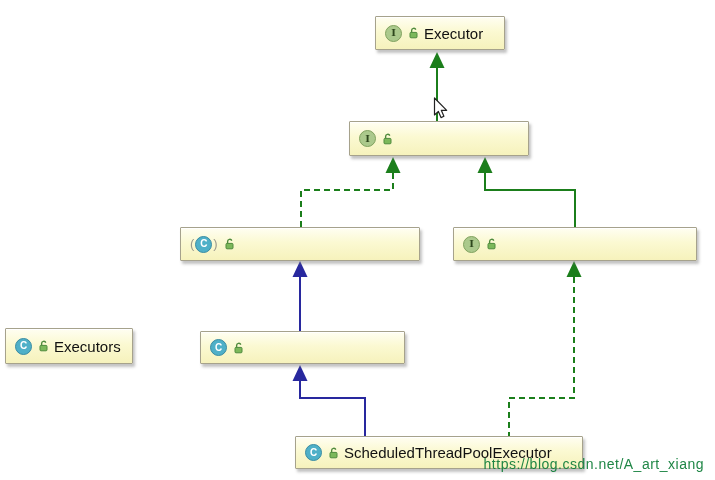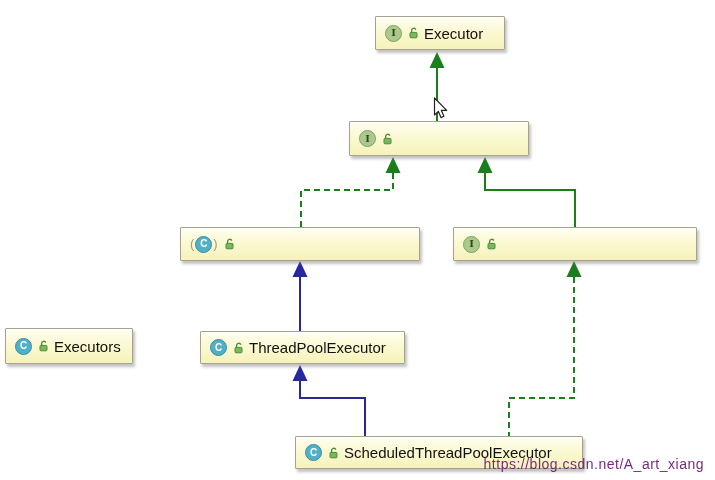--- a/index.html
+++ b/index.html
@@ -22,21 +22,21 @@
     width:15px;height:15px;border-radius:50%;
     font-size:10px;font-weight:bold;line-height:1;
   }
   .badge.interface{background:#abc98c;border:1px solid #81a25f;color:#2e471d;font-family:"DejaVu Serif",serif;}
   .badge.class{background:#4fb0c8;border:1px solid #3a8ca3;color:#ffffff;}
   .abstract-wrap{display:inline-flex;align-items:center;gap:1px;flex:0 0 auto;}
   .abstract-wrap .paren{color:#9a9a8c;font-size:13px;line-height:1;transform:translateY(-1px);}
   .lock{flex:0 0 auto;}
   #watermark{
     position:absolute;z-index:5;right:11px;top:456px;
-    font-size:14px;color:#701a75;opacity:0.95;white-space:nowrap;letter-spacing:0.5px;
+    font-size:14px;color:#15803d;opacity:0.95;white-space:nowrap;letter-spacing:0.5px;
   }
   #cursor{position:absolute;z-index:6;left:433px;top:97px;}
 </style>
 </head>
 <body>
 
 <div id="stage">
 
   <svg id="edges" width="715" height="480" viewBox="0 0 715 480">
       <polyline points="437,68 437,121" fill="none" stroke="#1b7e1b" stroke-width="2"></polyline>
@@ -94,21 +94,20 @@
      <rect x="3" y="5.4" width="7" height="5.4" rx="1" fill="#7cb85a" stroke="#4e8a3c" stroke-width="1"></rect>
    </svg>
         <span class="label">Executors</span>
       </div>
       <div class="node" style="left: 200px; top: 331px; width: 205px; height: 33px;">
         <span class="badge class">C</span>
         <svg class="lock" width="12" height="12" viewBox="0 0 12 12">
      <path d="M4.6,5.6 V3.6 A2.2,2.2 0 0 1 8.8,2.6" fill="none" stroke="#4e8a3c" stroke-width="1.4"></path>
      <rect x="3" y="5.4" width="7" height="5.4" rx="1" fill="#7cb85a" stroke="#4e8a3c" stroke-width="1"></rect>
    </svg>
-        <span class="label">ThreadPoolExecutor</span>
       </div>
       <div class="node" style="left: 295px; top: 436px; width: 288px; height: 33px;">
         <span class="badge class">C</span>
         <svg class="lock" width="12" height="12" viewBox="0 0 12 12">
      <path d="M4.6,5.6 V3.6 A2.2,2.2 0 0 1 8.8,2.6" fill="none" stroke="#4e8a3c" stroke-width="1.4"></path>
      <rect x="3" y="5.4" width="7" height="5.4" rx="1" fill="#7cb85a" stroke="#4e8a3c" stroke-width="1"></rect>
    </svg>
         <span class="label">ScheduledThreadPoolExecutor</span>
       </div>
     </div>

